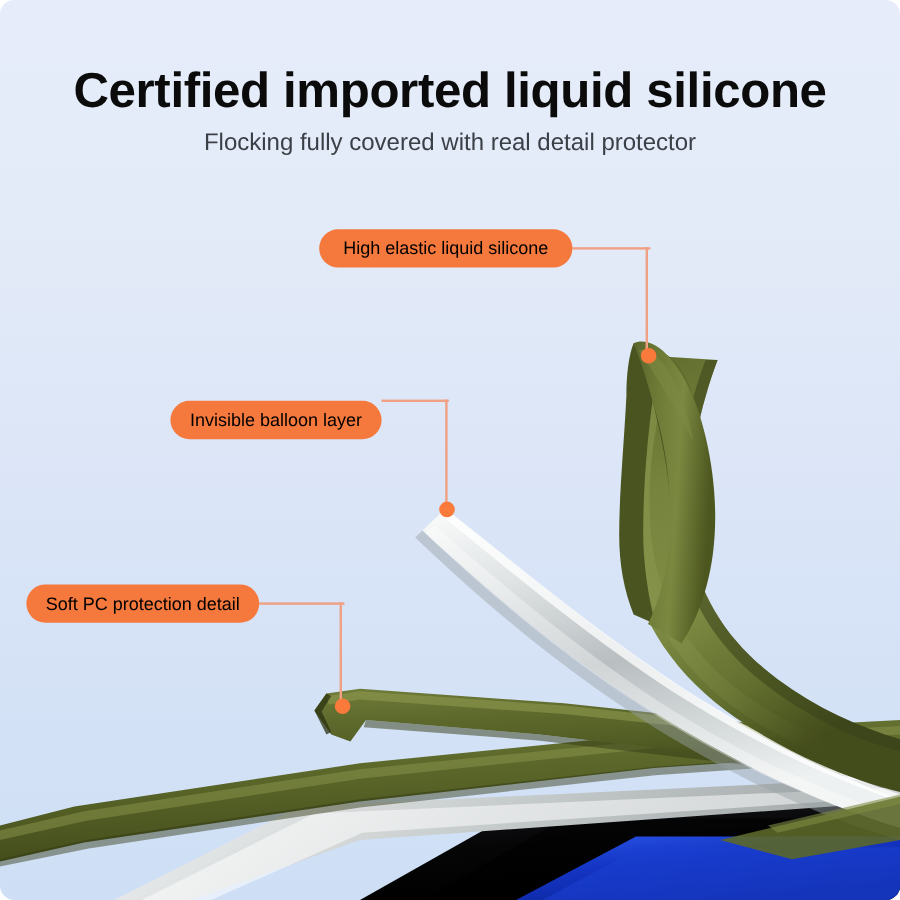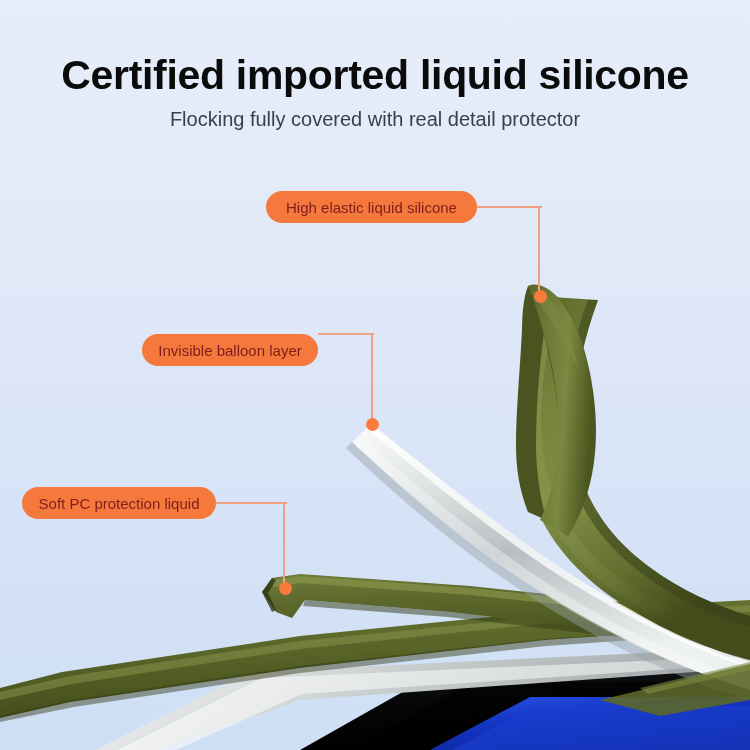--- a/index.html
+++ b/index.html
@@ -11,20 +11,21 @@
     height: 750px;
     overflow: hidden;
     font-family: "Liberation Sans", sans-serif;
   }
   #stage {
     position: relative;
     width: 750px;
     height: 750px;
     background: linear-gradient(180deg, #e6ecfa 0%, #e2eaf8 30%, #d9e4f7 60%, #cedff5 100%);
     overflow: hidden;
+    border-radius: 12px;
   }
 
   
   .title {
     position: absolute;
     left: 0;
     top: 52px;
     width: 750px;
     text-align: center;
     font-size: 41px;
@@ -58,21 +59,21 @@
   
   .callout {
     position: absolute;
     height: 32px;
     border-radius: 16px;
     display: flex;
     align-items: center;
     justify-content: center;
     padding: 0 17px;
     box-sizing: border-box;
-    color: #7f1d1d;
+    color: #000000;
     font-size: 15px;
     white-space: nowrap;
   }
   .leader {
     position: absolute;
     pointer-events: none;
   }
   .leader .seg-h,
   .leader .seg-v {
     position: absolute;
@@ -295,16 +296,16 @@
   <div class="callout" style="left:142px; top:334px; width:176px; background:#f5783c;">
     <span>Invisible balloon layer</span>
   </div>
 
   <div class="leader" style="left:216px; top:502px; width:71px; height:87px;">
     <div class="seg-h" style="left:0; top:0; width:71px;"></div>
     <div class="seg-v" style="left:67px; top:0; height:87px;"></div>
   </div>
   <div class="dot" style="left:285px; top:588px; background:#fa7a3c;"></div>
   <div class="callout" style="left:22px; top:487px; width:194px; background:#f5783c;">
-    <span>Soft PC protection liquid</span>
+    <span>Soft PC protection detail</span>
   </div>
 
 </div>
 
 </body></html>

